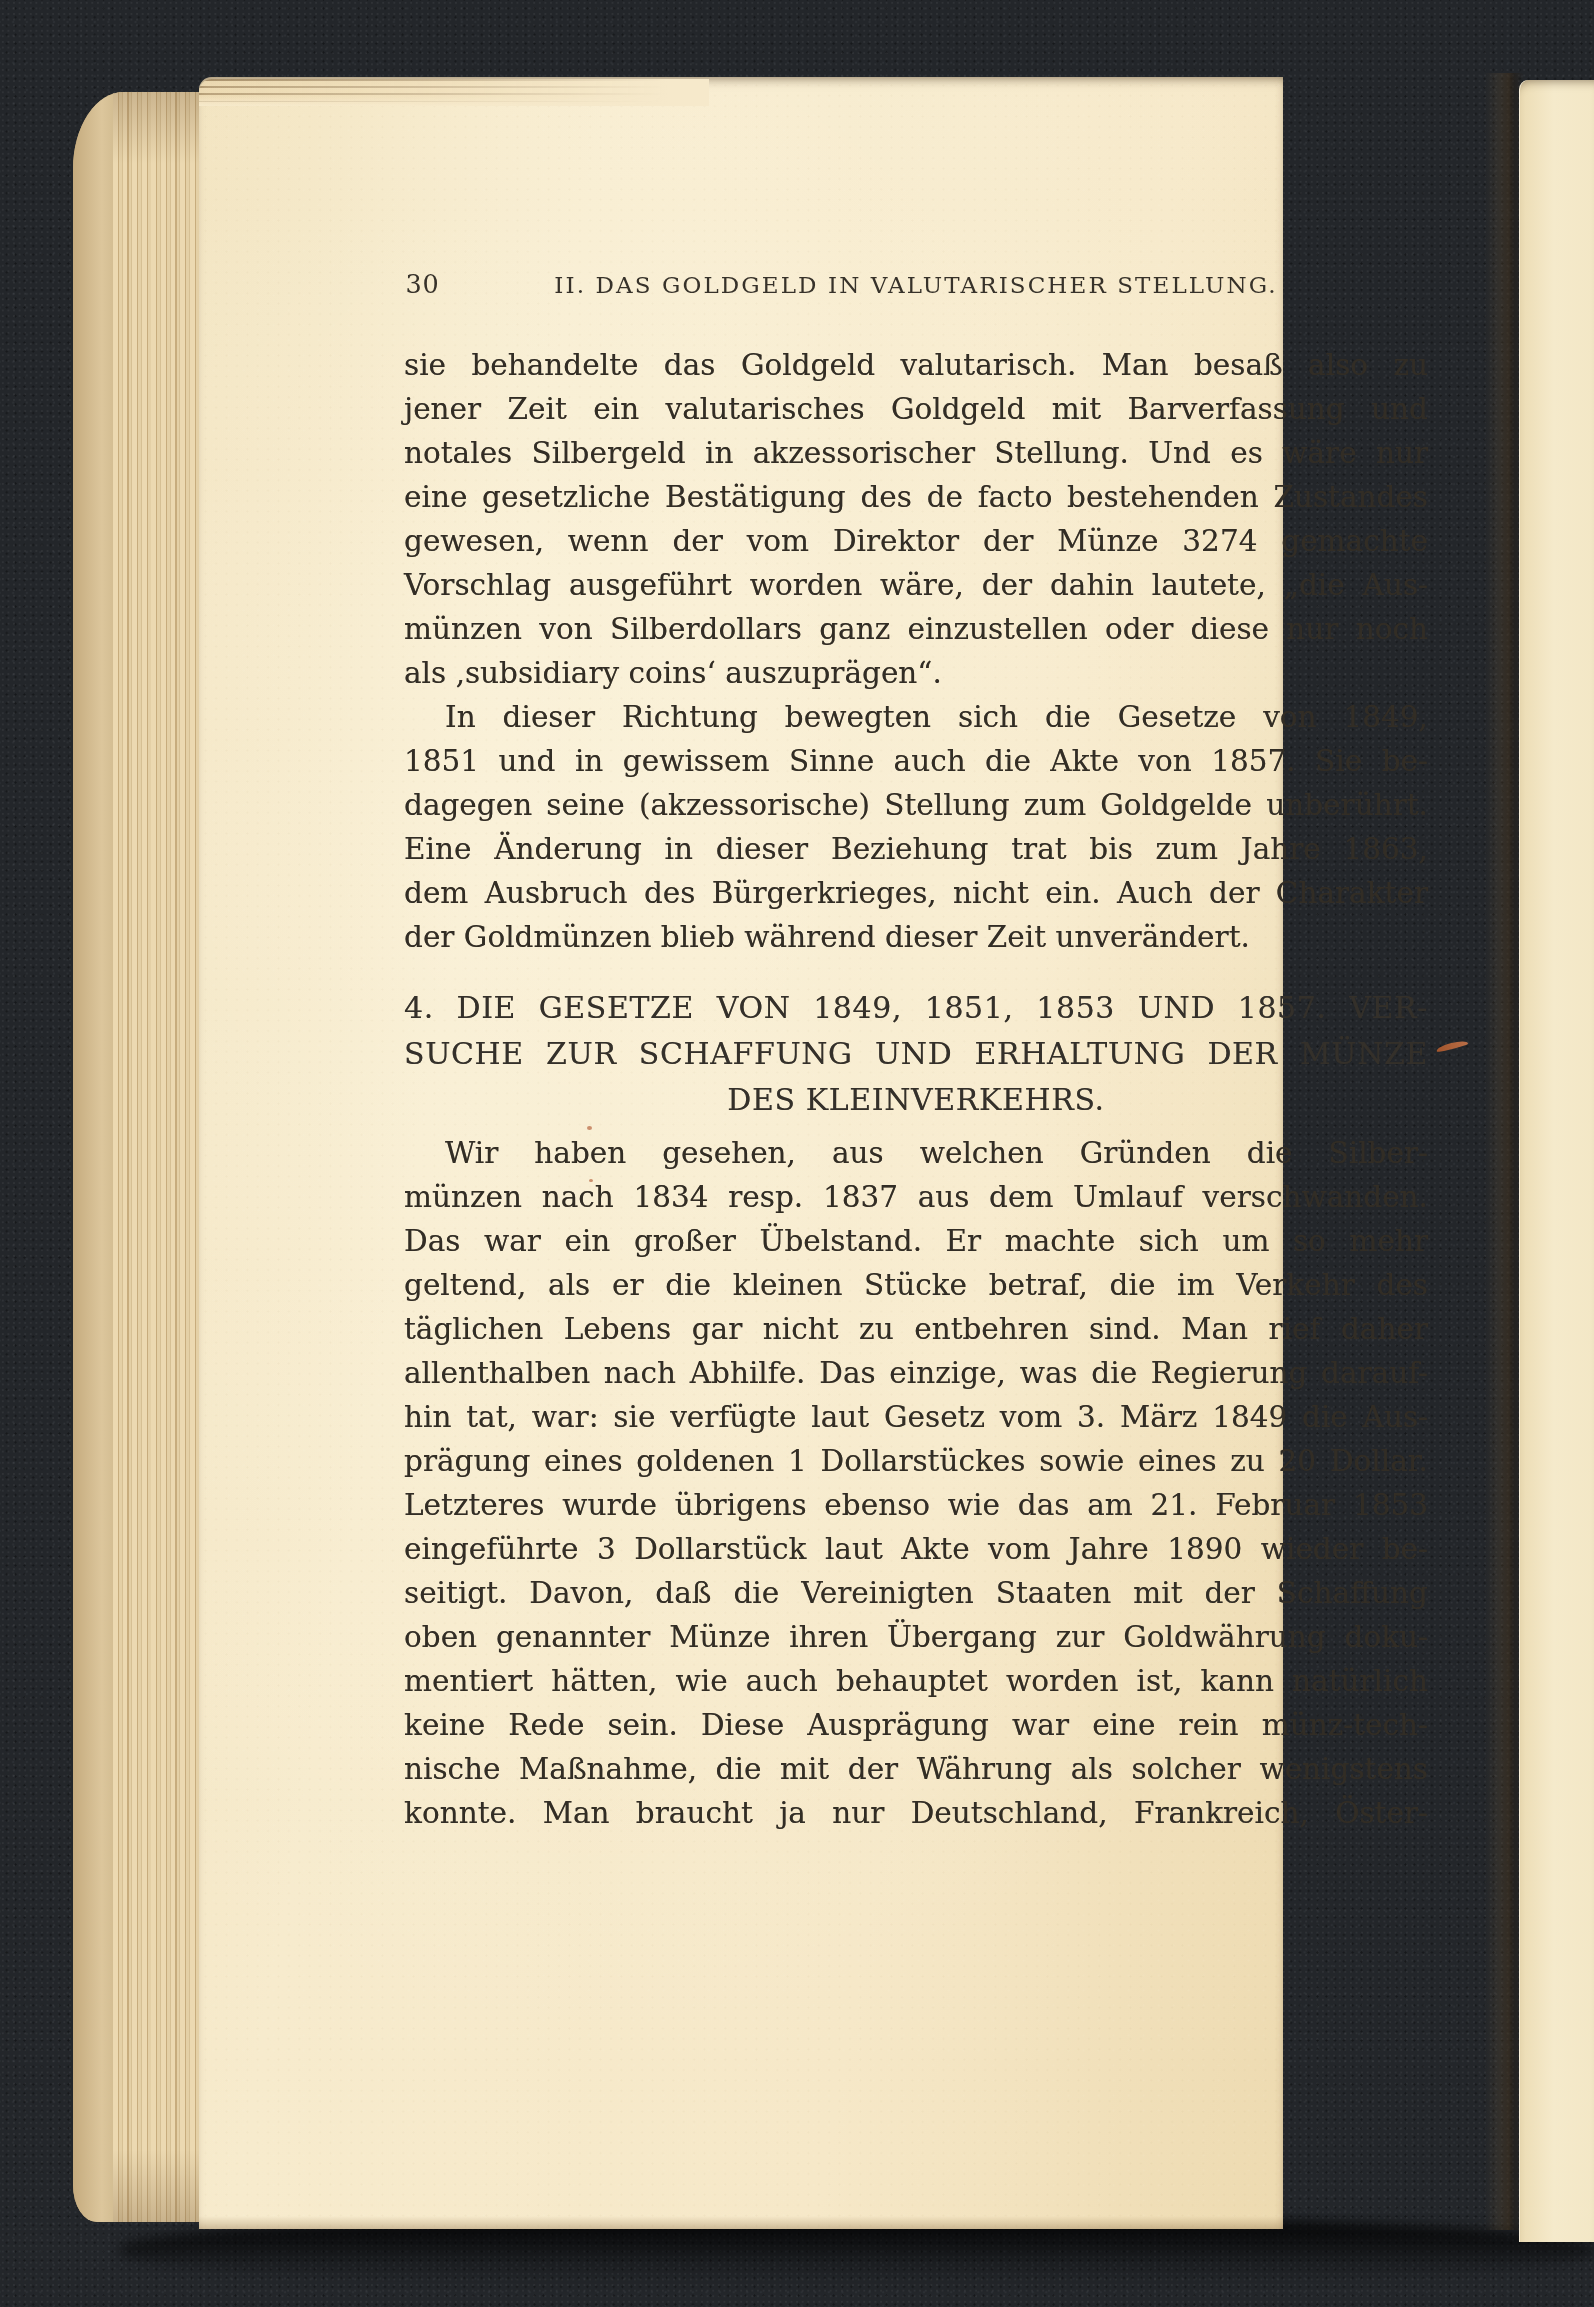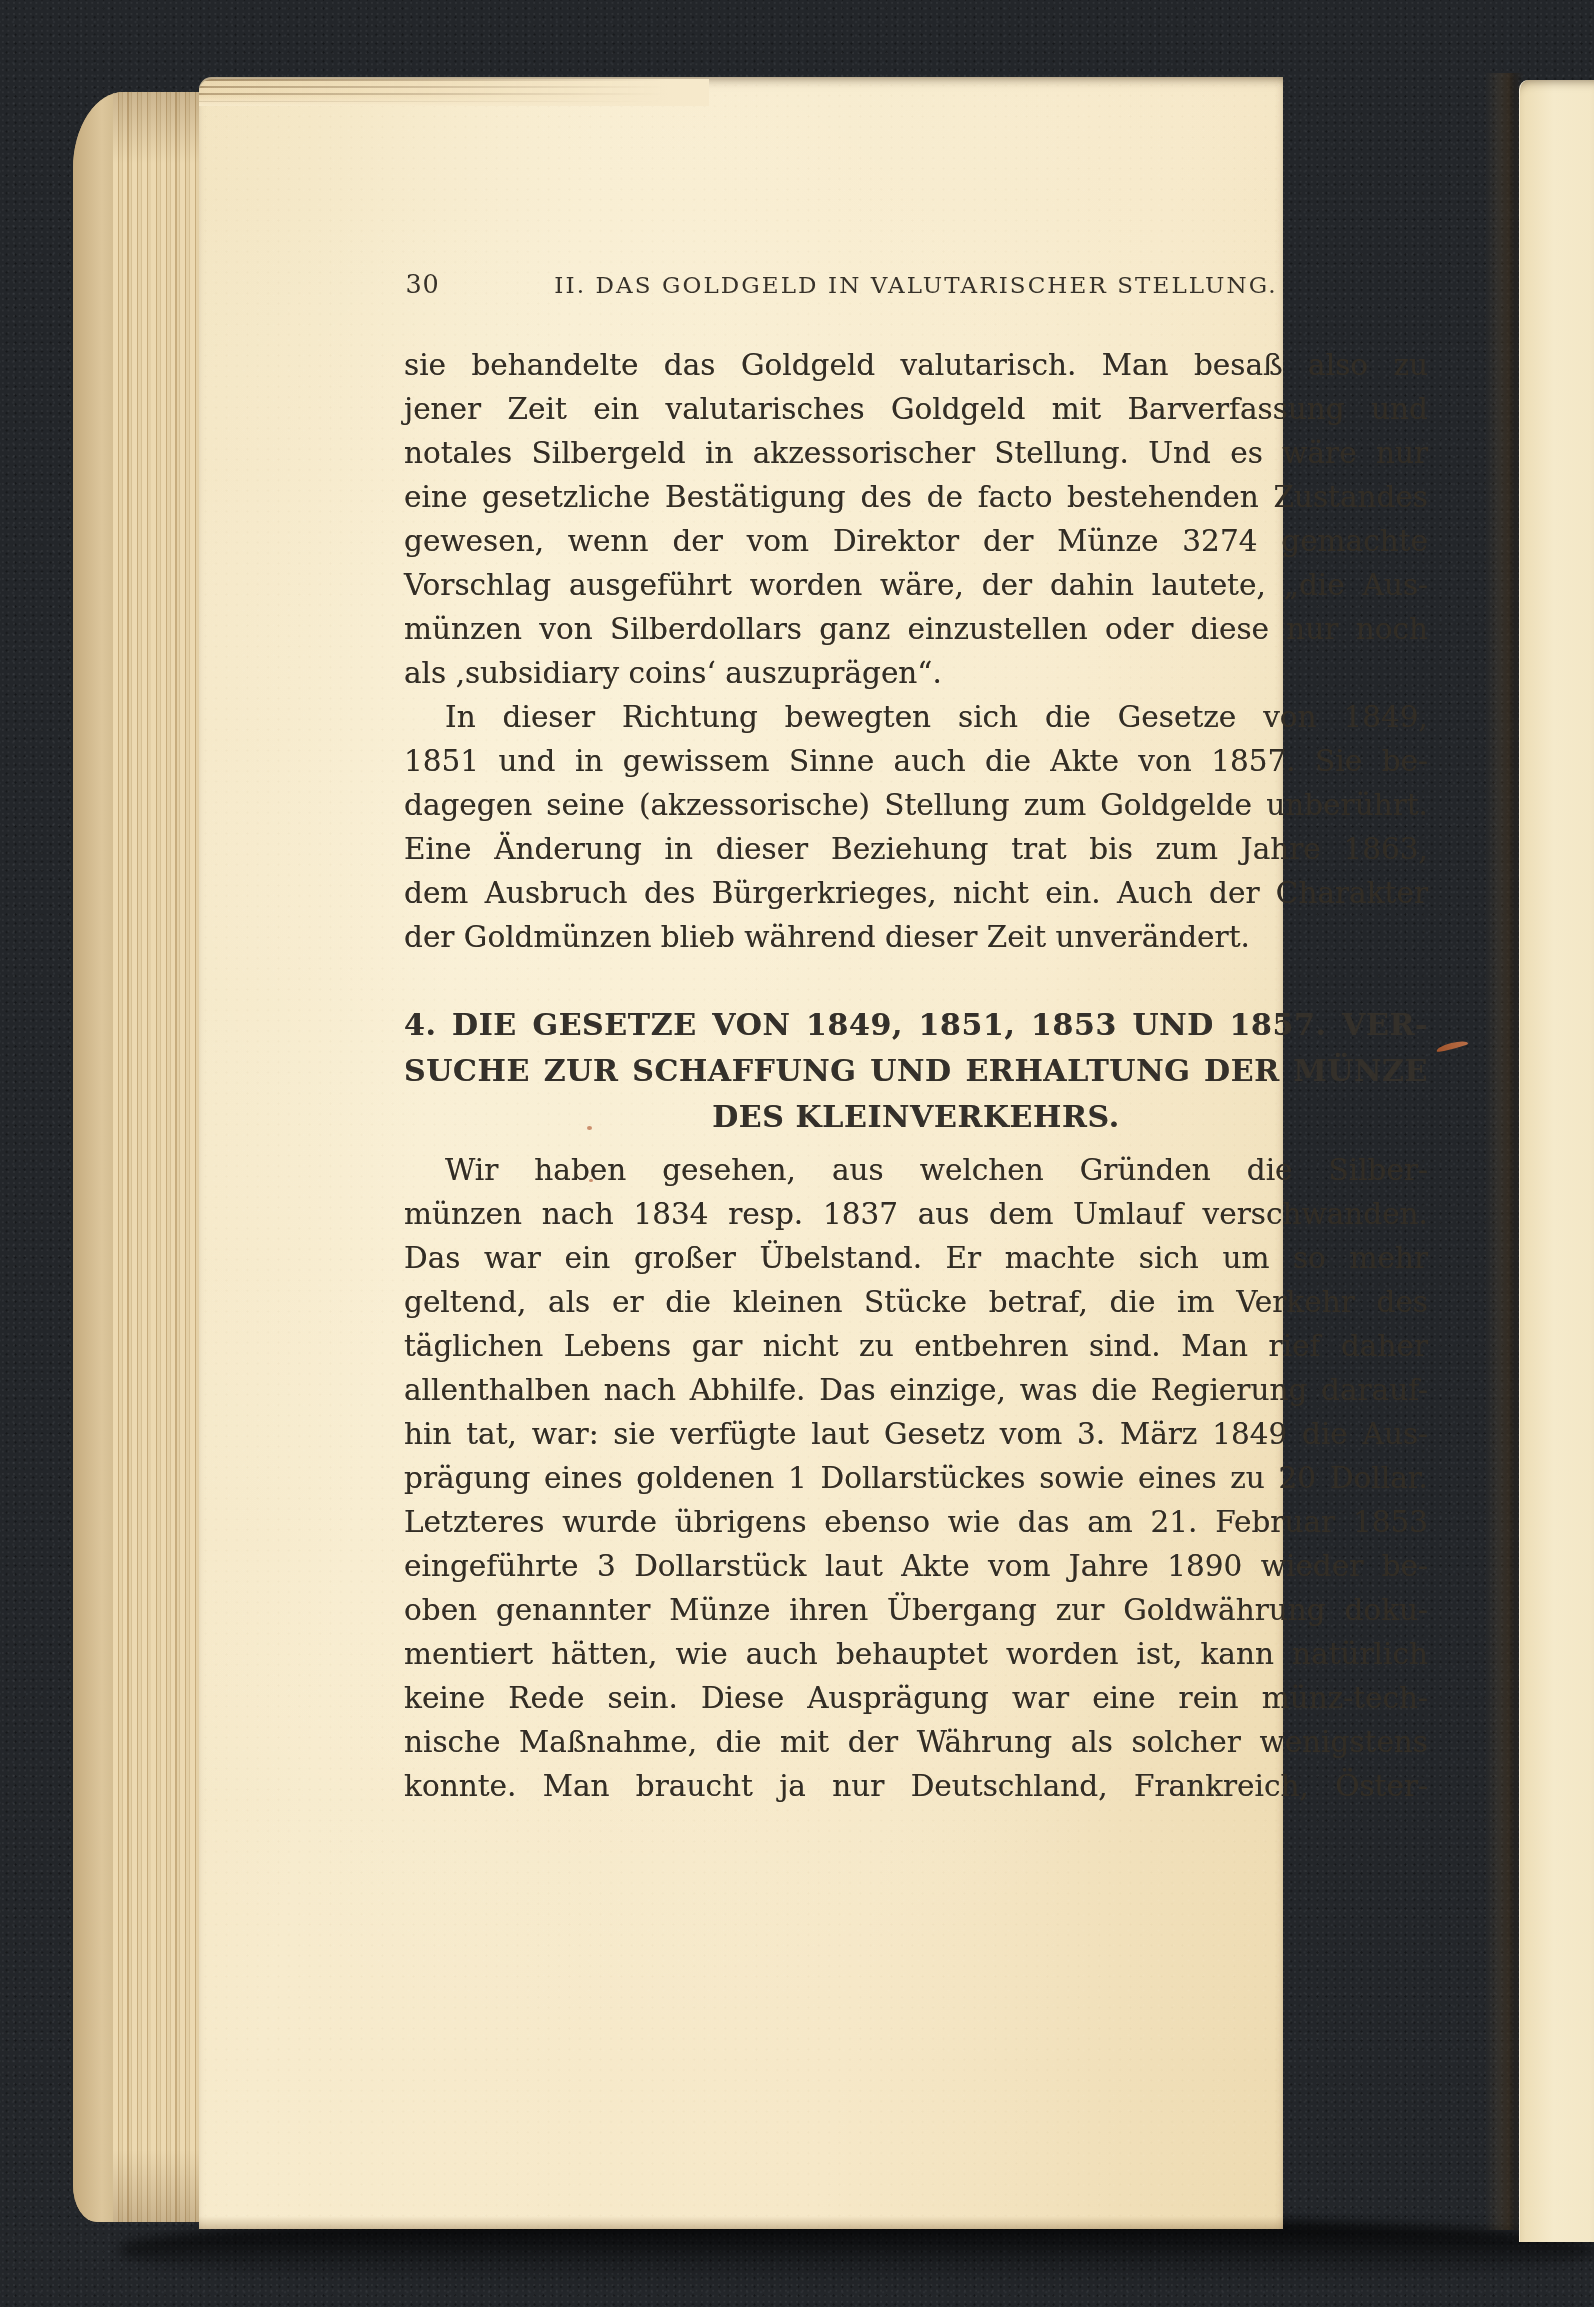--- a/index.html
+++ b/index.html
@@ -105,21 +105,21 @@
   }
   .tl{
     height:44px;line-height:44px;
     text-align:justify;text-align-last:justify;
     white-space:normal;
   }
   .tl.left-last{text-align-last:left;}
   .tl.center-last{text-align:center;text-align-last:center;}
   .tl.indent{padding-left:41px;}
   .para{margin:0;}
-  .section-heading{margin-top:43px;margin-bottom:8px;font-weight:bold;}
+  .section-heading{margin-top:26px;margin-bottom:8px;}
   .section-heading .tl{
     height:46px;line-height:46px;font-size:30px;letter-spacing:0.6px;color:#34302a;
   }
 
   
   .pen-mark{
     position:absolute;left:1237px;top:966px;width:32px;height:5.6px;
     border-radius:60% 60% 50% 50%/90% 90% 30% 30%;
     background:linear-gradient(90deg,#b05a2c,#c9764a);
     transform:rotate(-14deg);opacity:.9;
@@ -177,20 +177,21 @@
           <div class="tl indent">Wir haben gesehen,  aus welchen Gründen die Silber-</div>
           <div class="tl">münzen nach 1834 resp. 1837 aus dem Umlauf verschwanden.</div>
           <div class="tl">Das war ein großer Übelstand.  Er machte sich um so mehr</div>
           <div class="tl">geltend, als er die kleinen Stücke betraf, die im Verkehr des</div>
           <div class="tl">täglichen Lebens gar nicht zu entbehren sind.  Man rief daher</div>
           <div class="tl">allenthalben nach Abhilfe. Das einzige, was die Regierung darauf-</div>
           <div class="tl">hin tat, war: sie verfügte laut Gesetz vom 3. März 1849 die Aus-</div>
           <div class="tl">prägung eines goldenen 1 Dollarstückes sowie eines zu 20 Dollar.</div>
           <div class="tl">Letzteres wurde übrigens ebenso wie das am 21. Februar 1853</div>
           <div class="tl">eingeführte 3 Dollarstück laut Akte vom Jahre 1890 wieder be-</div>
+          <div class="tl">seitigt.  Davon, daß die Vereinigten Staaten mit der Schaffung</div>
           <div class="tl">oben genannter Münze ihren Übergang zur Goldwährung doku-</div>
           <div class="tl">mentiert hätten, wie auch behauptet worden ist, kann natürlich</div>
           <div class="tl">keine Rede sein.  Diese Ausprägung war eine rein münz-tech-</div>
           <div class="tl">nische Maßnahme, die mit der Währung als solcher wenigstens</div>
           <div class="tl">konnte.  Man braucht ja nur Deutschland, Frankreich, Öster-</div>
         </div>
       </div>
 
     <div class="pen-mark"></div>
     <div class="speck s1"></div>

